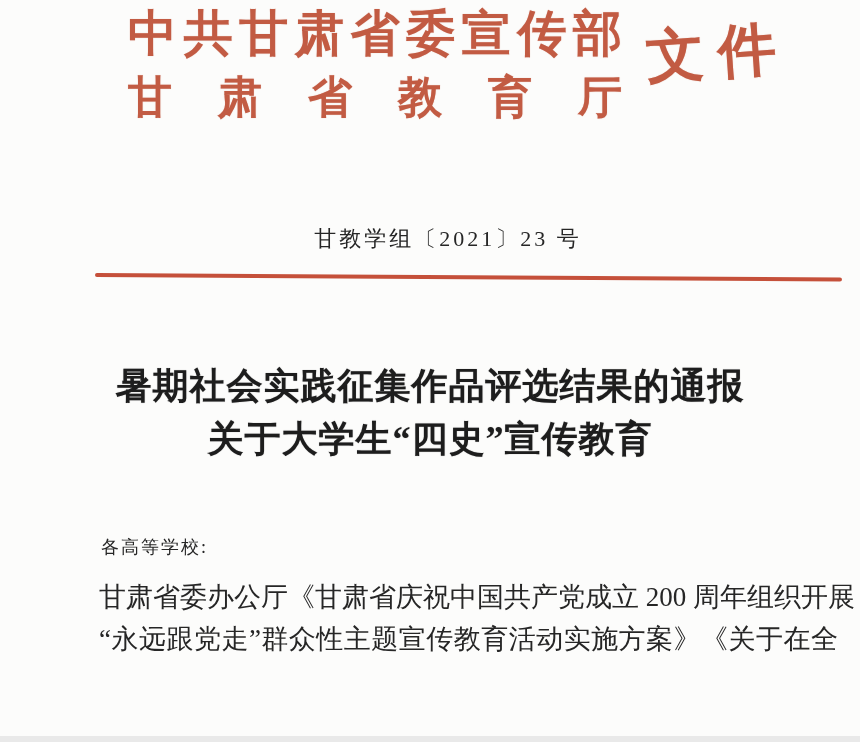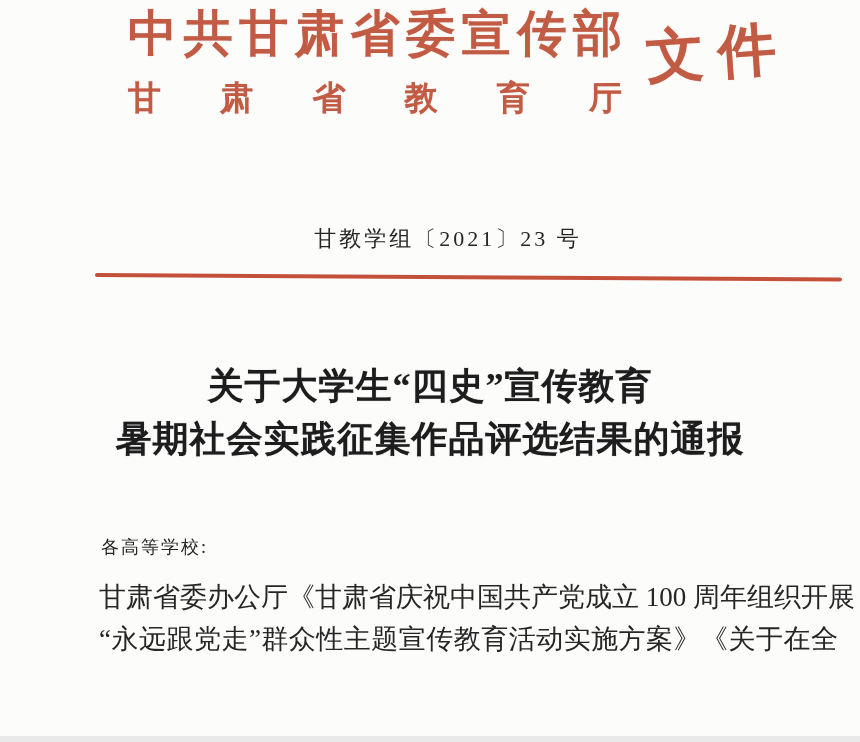--- a/index.html
+++ b/index.html
@@ -30,21 +30,21 @@
     text-align: justify;
     text-align-last: justify;
     text-shadow: 0 0 1px rgba(194, 91, 67, 0.45);
     white-space: nowrap;
   }
   .org-line-1 {
     font-size: 49px;
     line-height: 60px;
   }
   .org-line-2 {
-    font-size: 33px;
+    font-size: 44px;
     line-height: 54px;
     margin-top: 7px;
   }
   .doc-mark {
     position: absolute;
     left: 646px;
     top: 14px;
     font-size: 58px;
     font-weight: bold;
     color: var(--accent-red, #c25b43);
@@ -135,24 +135,24 @@
     <div class="org-line org-line-2">甘肃省教育厅</div>
   </div>
 
   <div class="doc-mark">文件</div>
 
   <div class="reference-number">甘教学组〔2021〕23 号</div>
 
   <div class="red-divider"></div>
 
   <div class="document-title">
+    <div>暑期社会实践征集作品评选结果的通报</div>
     <div>关于大学生“四史”宣传教育</div>
-    <div>暑期社会实践征集作品评选结果的通报</div>
   </div>
 
   <div class="salutation">各高等学校:</div>
 
   <div class="body-paragraph">
-    <div class="paragraph-line">甘肃省委办公厅《甘肃省庆祝中国共产党成立 100 周年组织开展</div>
+    <div class="paragraph-line">甘肃省委办公厅《甘肃省庆祝中国共产党成立 200 周年组织开展</div>
     <div class="paragraph-line">“永远跟党走”群众性主题宣传教育活动实施方案》《关于在全</div>
   </div>
 
 </div>
 
 </body></html>

